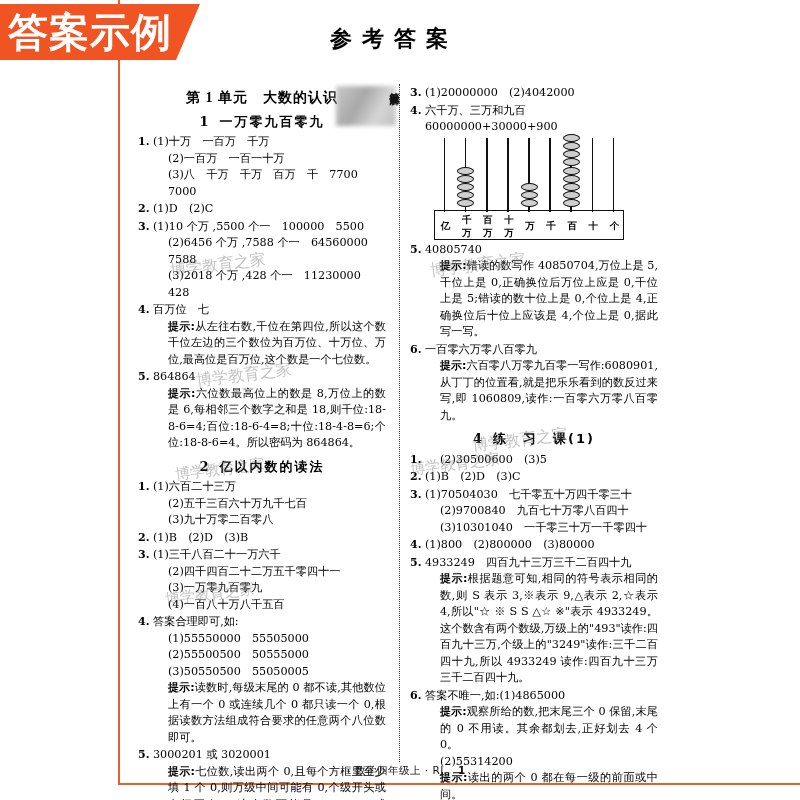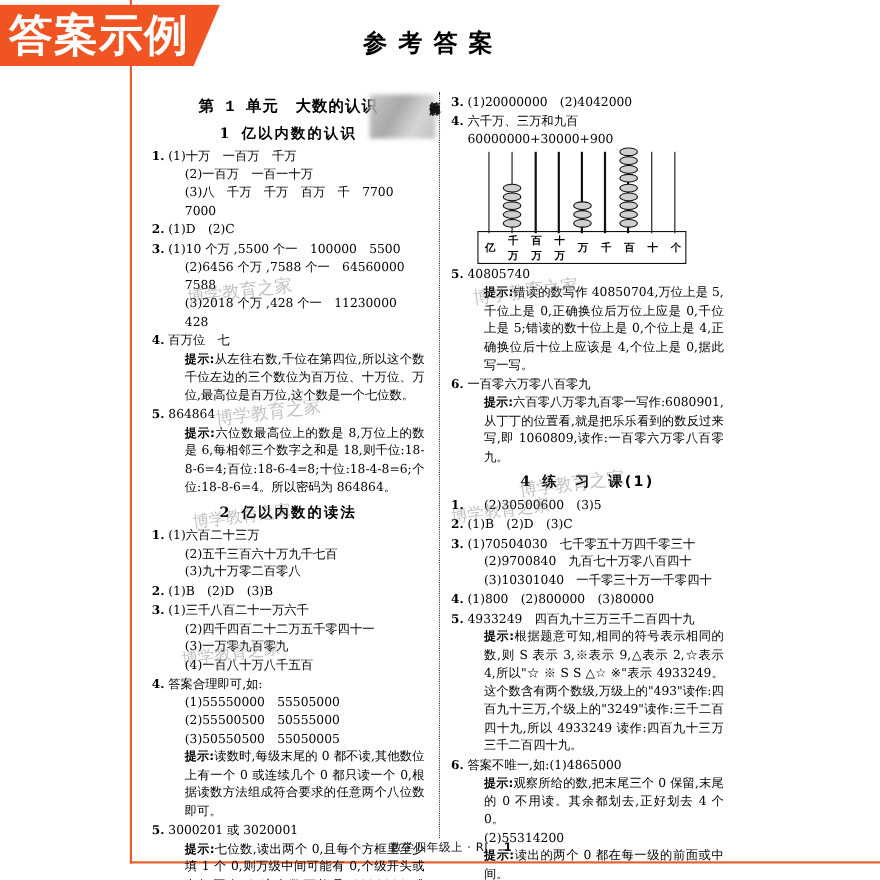--- a/index.html
+++ b/index.html
@@ -101,21 +101,21 @@
     left: 399px; top: 84px;
     width: 0; height: 678px;
     border-left: 1.5px dotted #333;
   }
 
   
   .unit-title {
     text-align: center;
     font-size: 14px;
     font-weight: bold;
-    font-family: Liberation Mono, monospace;
+    font-family: Liberation Serif, serif;
     margin: 6px 0 7px 0;
     letter-spacing: 1px;
   }
   .sec-title {
     text-align: center;
     font-size: 13px;
     font-weight: bold;
     font-family: "DejaVu Sans", "Liberation Sans", sans-serif;
     margin: 7px 0 4px 0;
     letter-spacing: 2px;
@@ -245,21 +245,21 @@
   <div class="wm w2">博学教育之家</div>
   <div class="wm w3">博学教育之家</div>
   <div class="wm w4">博学教育之家</div>
   <div class="wm w5">博学教育之家</div>
   <div class="wm w6">博学教育之家</div>
   <div class="wm w7">博学教育之家</div>
 
   <div class="col col-left">
     <div class="unit-title">第 1 单元　大数的认识</div>
     <div id="left-sections">
-        <div class="sec-title"><span class="num">1</span><span>亿以内数的认识</span></div>
+        <div class="sec-title"><span class="num">1</span><span>一万零九百零九</span></div>
         <div class="item">
           <div class="lbl">1.</div>
           <div class="bdy">
             <div class="line">(1)十万　一百万　千万</div>
             <div class="line indent">(2)一百万　一百一十万</div>
             <div class="line indent">(3)八　千万　千万　百万　千　7700　7000</div>
           </div>
         </div>
         <div class="item">
           <div class="lbl">2.</div>

